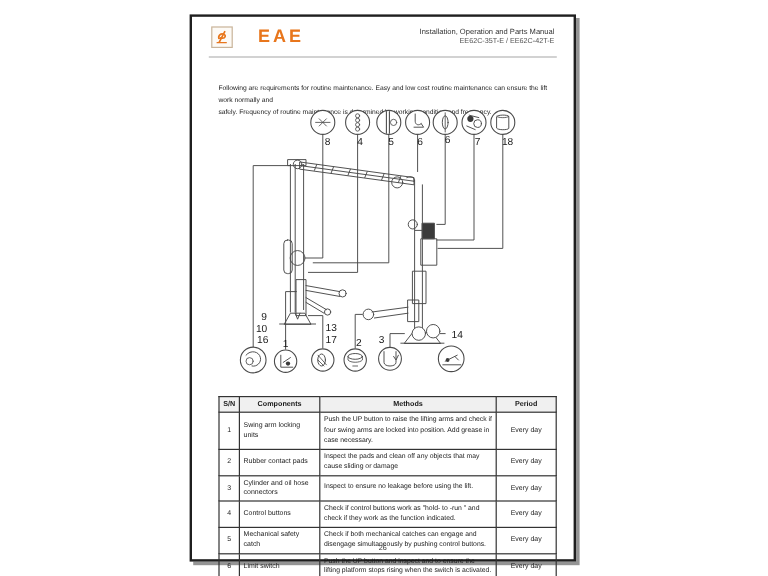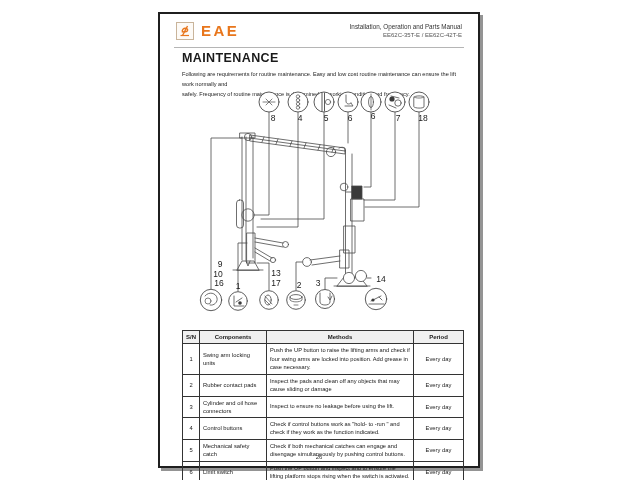--- a/index.html
+++ b/index.html
@@ -5,21 +5,21 @@
   html,body{margin:0;padding:0;background:#fff;}
   body{width:640px;height:480px;position:relative;font-family:"Liberation Sans",sans-serif;color:#1a1a1a;overflow:hidden;}
   .page{
     position:absolute;left:158px;top:12px;width:322px;height:456px;
     background:#fff;border:2px solid #1f1f1f;box-sizing:border-box;
     box-shadow:3px 3px 0 rgba(60,60,60,.55);
   }
   
   .hdr-logo{position:absolute;left:16px;top:8px;display:flex;align-items:center;}
   .logo-box{width:16px;height:16px;border:1px solid #c9b49a;display:inline-block;background:#fdfaf6;}
-  .logo-text{font-size:15px;font-weight:bold;color:#e8761c;letter-spacing:2.5px;margin-left:7px;line-height:16px;}
+  .logo-text{font-size:15px;font-weight:bold;color:#e8761c;letter-spacing:2.5px;margin-left:21px;line-height:16px;}
   .hdr-right{position:absolute;right:16px;top:8px;text-align:right;}
   .hdr-title{font-size:6.3px;color:#333;line-height:9px;}
   .hdr-models{font-size:6px;color:#555;line-height:9px;}
   .hdr-rule{position:absolute;left:14px;right:14px;top:33px;border-top:1px solid #b5b5b5;height:0;}
   
   .doc-title{position:absolute;left:22px;top:37px;font-size:12.5px;font-weight:bold;letter-spacing:.4px;}
   .intro{position:absolute;left:22px;top:55px;width:276px;font-size:5.6px;line-height:10px;color:#222;}
   
   .diagram{position:absolute;left:0;top:74px;width:318px;height:244px;}
   
@@ -49,21 +49,20 @@
     </span>
     <span class="logo-text">EAE</span>
   </div>
 
   <div class="hdr-right">
     <div class="hdr-title">Installation, Operation and Parts Manual</div>
     <div class="hdr-models">EE62C-35T-E  /  EE62C-42T-E</div>
   </div>
   <div class="hdr-rule"></div>
 
-  <div class="doc-title">MAINTENANCE</div>
 
   <div class="intro">
     <span>Following are requirements for routine maintenance. Easy and low cost routine maintenance can ensure the lift work normally and</span><br>
     <span>safely. Frequency of routine maintenance is determined by working condition and frequency.</span>
   </div>
 
   <svg class="diagram" viewBox="0 0 318 244" font-family="Liberation Sans, sans-serif" font-size="8.5" fill="#1a1a1a" stroke-linecap="round" stroke-linejoin="round">
     <g stroke="#4a4a4a" stroke-width="0.8" fill="none">
 
       <path d="M109 24 V127 H95"></path>

